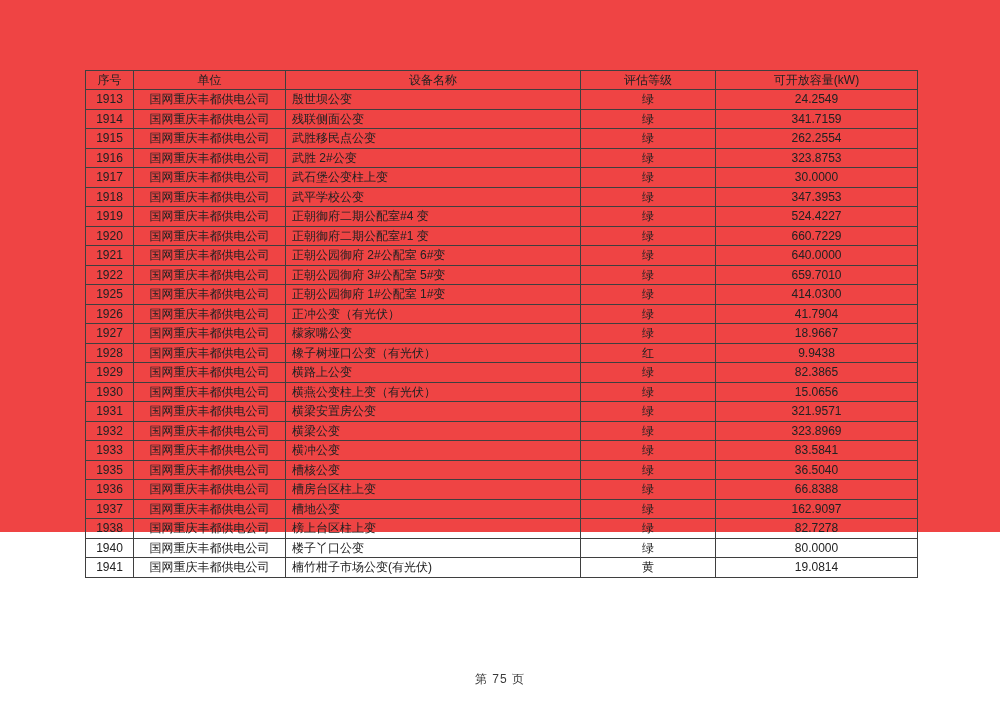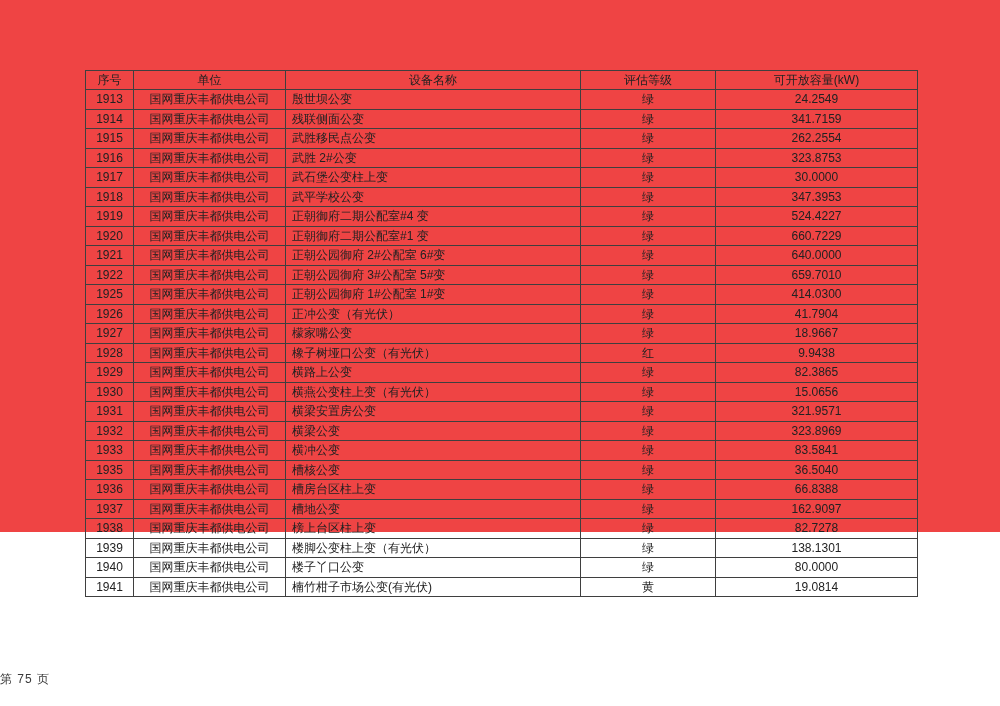--- a/index.html
+++ b/index.html
@@ -42,20 +42,21 @@
   table.data-table th { height: 19px; }
   table.data-table td.c2 {
     text-align: left;
     padding-left: 6px;
   }
   .footer {
     position: absolute;
     left: 0;
     top: 671px;
     width: 100%;
+    text-align: center;
     font-size: 12px;
     color: #3a3a3a;
     letter-spacing: 1px;
   }
 </style>
 </head>
 <body>
 
 <div class="page">
 
@@ -232,27 +233,20 @@
           <td class="c4">162.9097</td>
         </tr>
         <tr>
           <td class="c0">1938</td>
           <td class="c1">国网重庆丰都供电公司</td>
           <td class="c2">榜上台区柱上变</td>
           <td class="c3">绿</td>
           <td class="c4">82.7278</td>
         </tr>
         <tr>
-          <td class="c0">1939</td>
-          <td class="c1">国网重庆丰都供电公司</td>
-          <td class="c2">楼脚公变柱上变（有光伏）</td>
-          <td class="c3">绿</td>
-          <td class="c4">138.1301</td>
-        </tr>
-        <tr>
           <td class="c0">1940</td>
           <td class="c1">国网重庆丰都供电公司</td>
           <td class="c2">楼子丫口公变</td>
           <td class="c3">绿</td>
           <td class="c4">80.0000</td>
         </tr>
         <tr>
           <td class="c0">1941</td>
           <td class="c1">国网重庆丰都供电公司</td>
           <td class="c2">楠竹柑子市场公变(有光伏)</td>

